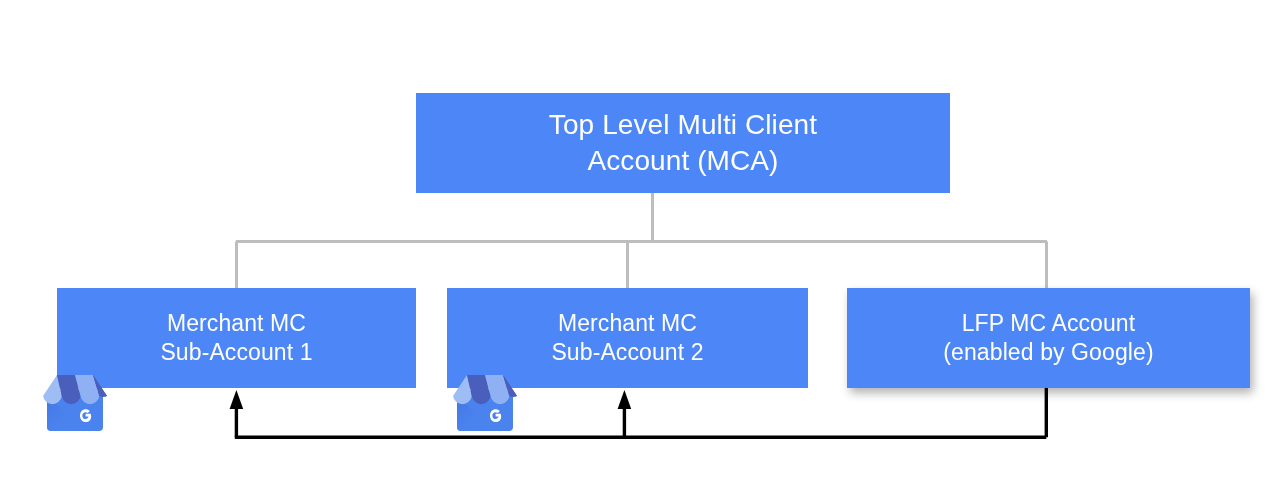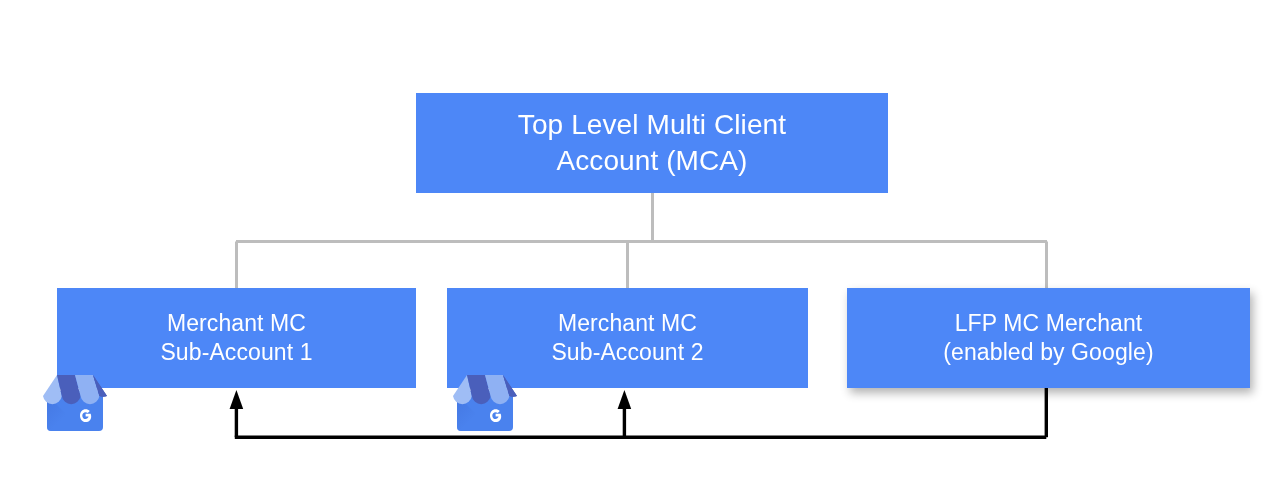--- a/index.html
+++ b/index.html
@@ -34,21 +34,21 @@
     text-align: center;
     color: #ffffff;
     box-sizing: border-box;
     line-height: 1.28;
     letter-spacing: 0.1px;
     white-space: pre-line;
   }
   #node-top {
     left: 416px;
     top: 93px;
-    width: 472px;
+    width: 534px;
     height: 100px;
     font-size: 28px;
   }
   #node-merchant-1 {
     left: 57px;
     top: 288px;
     width: 359px;
     height: 100px;
     font-size: 23px;
   }
@@ -120,21 +120,21 @@
     <span class="node-label">Merchant MC
 Sub-Account 1</span>
   </div>
 
   <div class="node-box" id="node-merchant-2" style="background:#4d87f7;">
     <span class="node-label">Merchant MC
 Sub-Account 2</span>
   </div>
 
   <div class="node-box" id="node-lfp" style="background:#4d87f7;">
-    <span class="node-label">LFP MC Merchant
+    <span class="node-label">LFP MC Account
 (enabled by Google)</span>
   </div>
 
   <svg class="gbp-icon" id="gbp-icon-1" viewBox="0 0 72 72" xmlns="http://www.w3.org/2000/svg">
     <defs>
       <linearGradient id="gbpShade1" x1="0" y1="0" x2="1" y2="1">
         <stop offset="0%" stop-color="#3f6fd8"></stop>
         <stop offset="55%" stop-color="#4a82ee"></stop>
         <stop offset="100%" stop-color="#4a82ee"></stop>
       </linearGradient>

